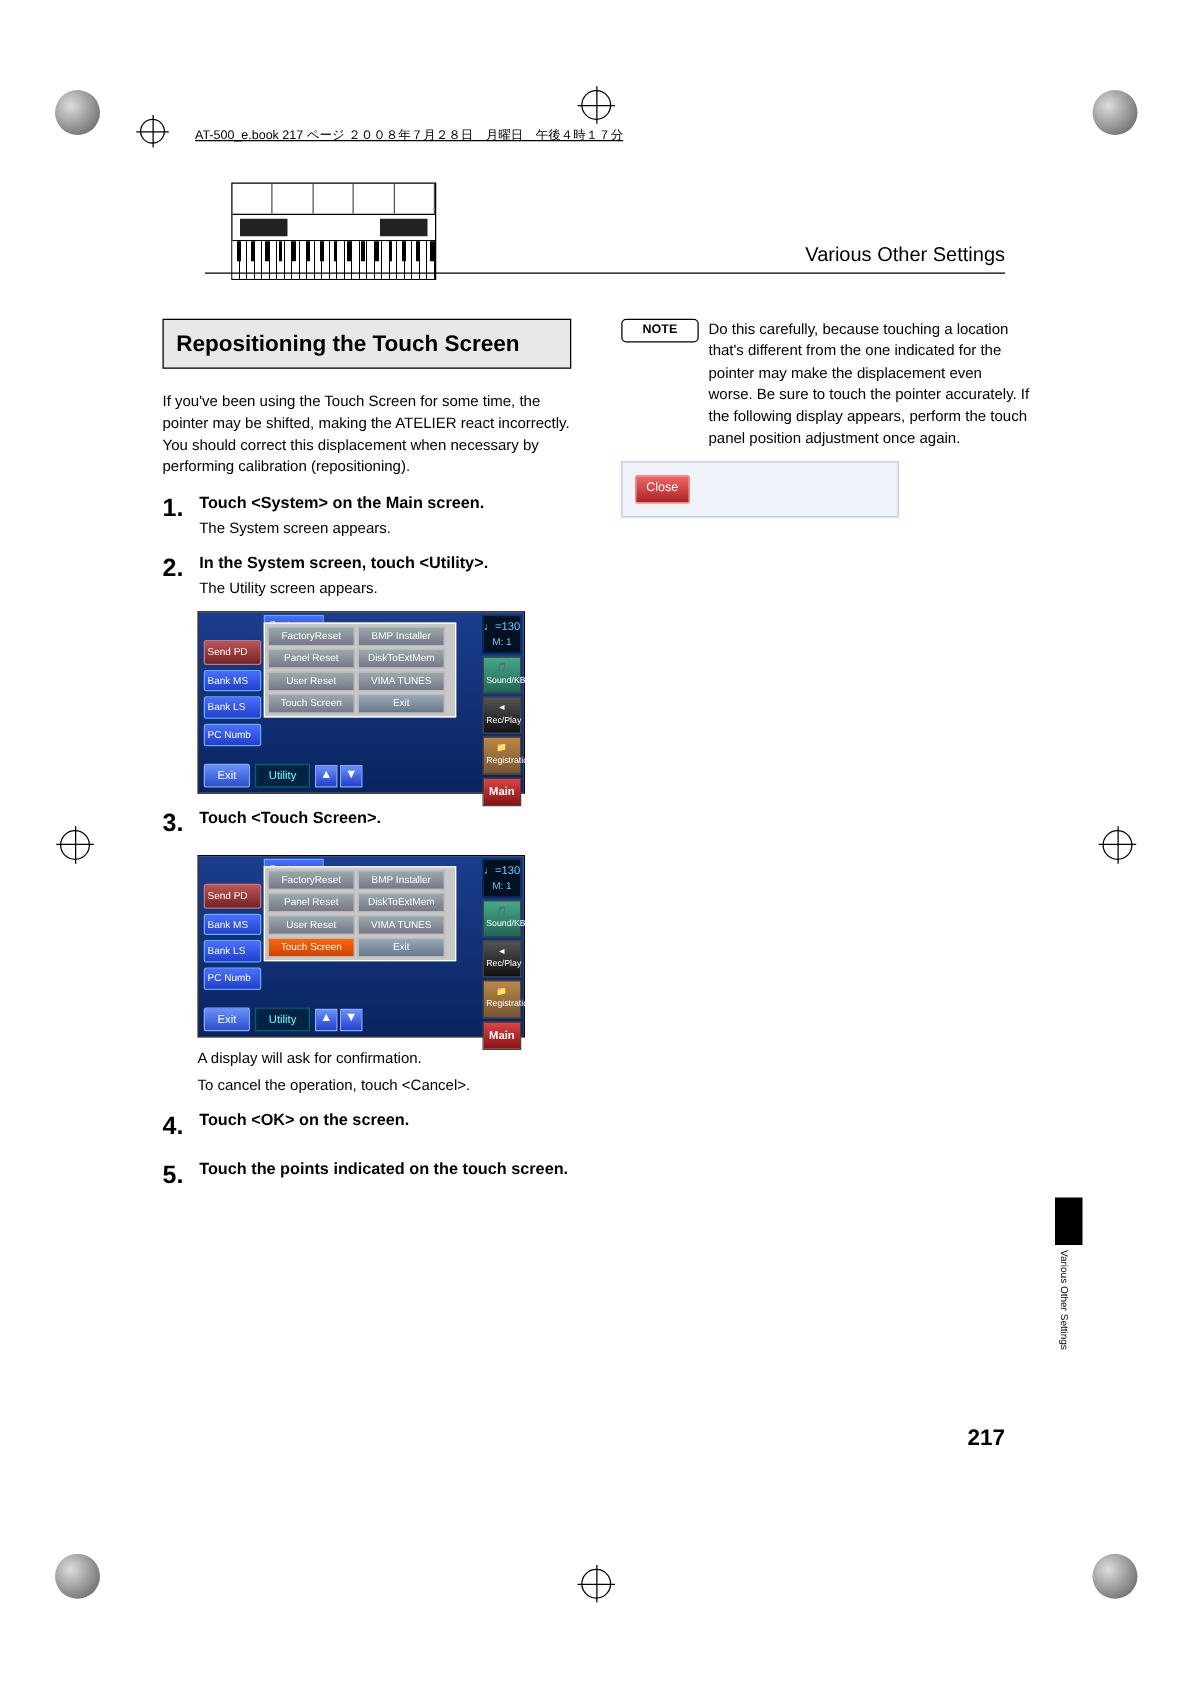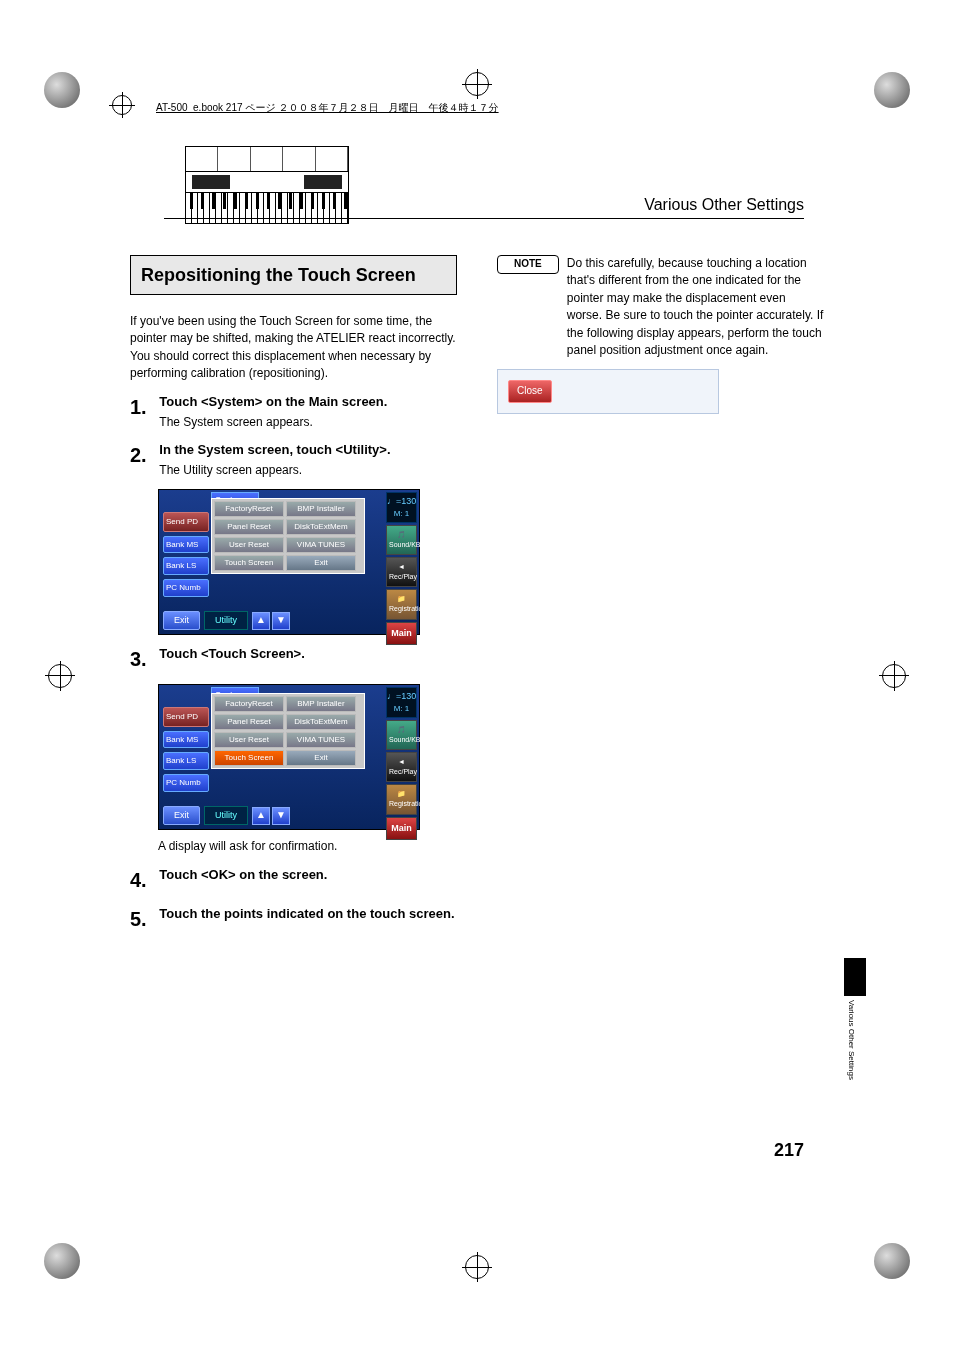--- a/index.html
+++ b/index.html
@@ -358,20 +358,21 @@
         <div class="bb-btn">Exit</div>
         <div class="bb-util">Utility</div>
         <div class="arrow-btns">
           <div class="arrow-btn">▲</div>
           <div class="arrow-btn">▼</div>
         </div>
       </div>
     </div>
 
     <p style="margin-left:28px">A display will ask for confirmation.</p>
+    <p style="margin-left:28px">To cancel the operation, touch &lt;Cancel&gt;.</p>
 
     <ol class="steps">
       <li>
         <span class="step-num">4.</span>
         <span class="step-body">
           <div class="step-title">Touch &lt;OK&gt; on the screen.</div>
         </span>
       </li>
       <li>
         <span class="step-num">5.</span>

